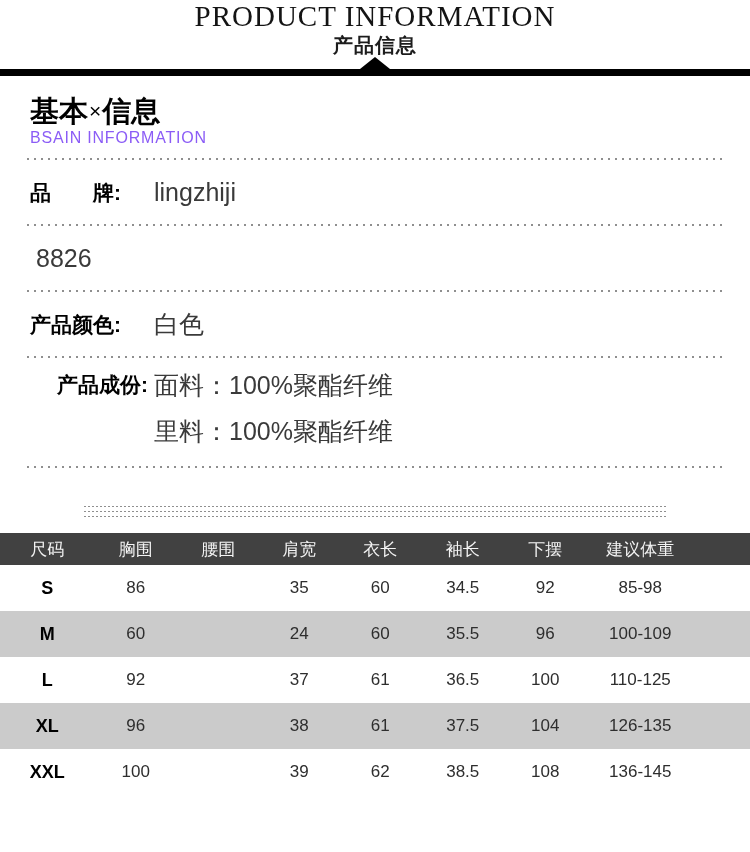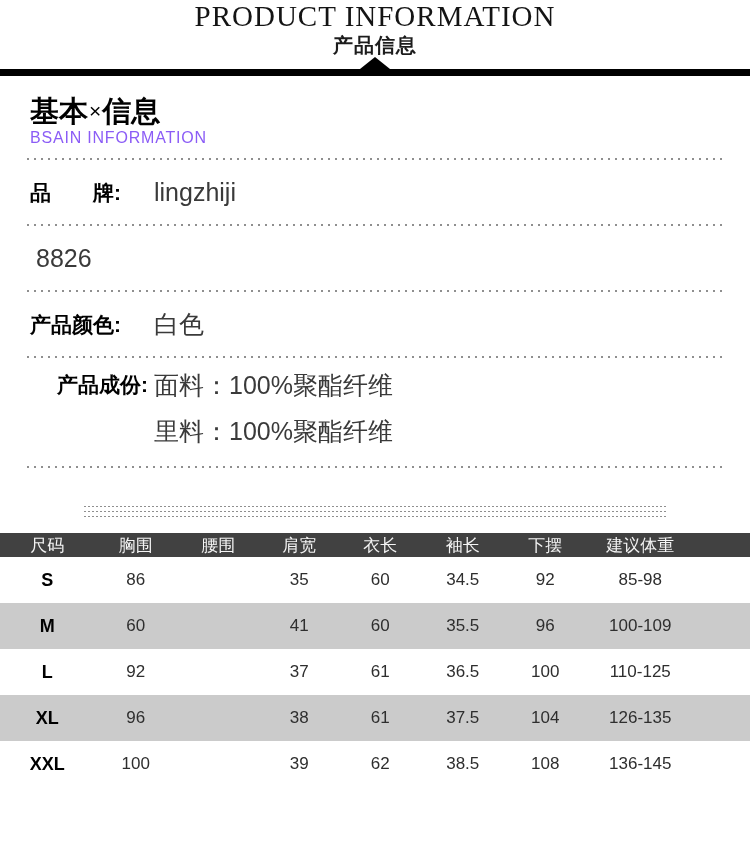--- a/index.html
+++ b/index.html
@@ -91,21 +91,21 @@
   table.size-table {
     width: 100%;
     border-collapse: collapse;
     table-layout: fixed;
   }
   table.size-table th {
     background: #414141;
     color: #f4f4f4;
     font-size: 17px;
     font-weight: 400;
-    height: 24px;
+    height: 32px;
     text-align: center;
     vertical-align: middle;
   }
   table.size-table td {
     height: 46px;
     text-align: center;
     vertical-align: middle;
     font-size: 17px;
     color: #2e2e2e;
   }
@@ -192,21 +192,21 @@
           <td>35</td>
           <td>60</td>
           <td>34.5</td>
           <td>92</td>
           <td>85-98</td>
         </tr>
         <tr>
           <td>M</td>
           <td>60</td>
           <td></td>
-          <td>41</td>
+          <td>24</td>
           <td>60</td>
           <td>35.5</td>
           <td>96</td>
           <td>100-109</td>
         </tr>
         <tr>
           <td>L</td>
           <td>92</td>
           <td></td>
           <td>37</td>

